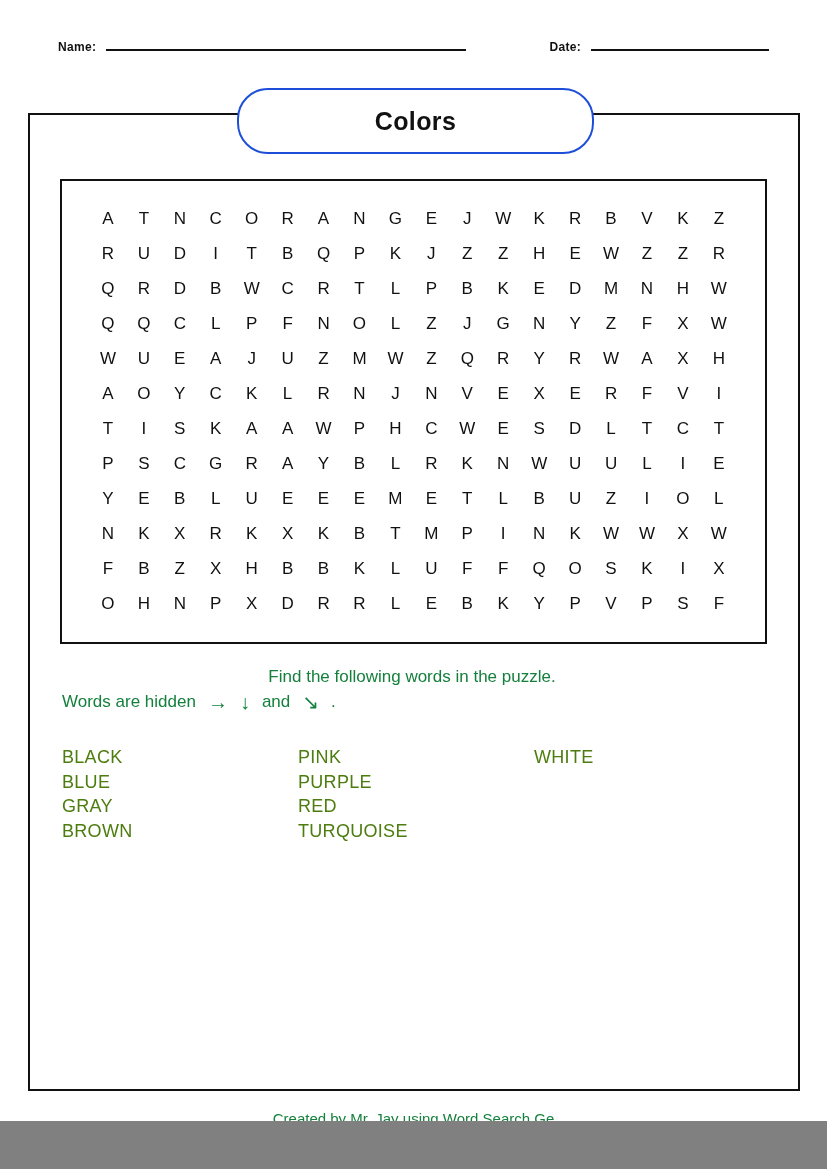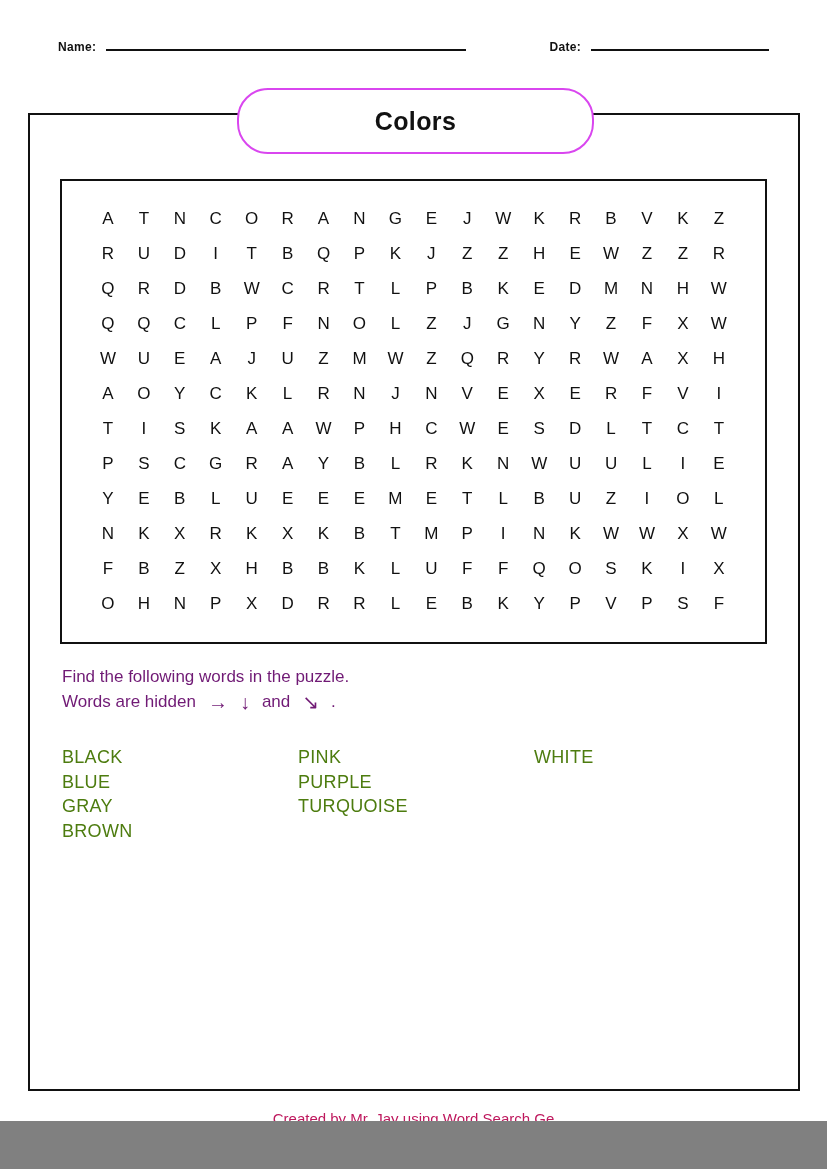--- a/index.html
+++ b/index.html
@@ -54,21 +54,21 @@
     background: #fff;
   }
 
   
   .title-pill {
     position: absolute;
     left: 237px;
     top: 88px;
     width: 353px;
     height: 62px;
-    border: 2px solid #d946ef;
+    border: 2px solid #1d4ed8;
     border-radius: 31px;
     background: #fff;
     display: flex;
     align-items: center;
     justify-content: center;
     z-index: 4;
   }
   .title-text {
     font-size: 25px;
     font-weight: bold;
@@ -112,22 +112,23 @@
   }
 
   
   .instructions {
     position: absolute;
     left: 62px;
     top: 664px;
     width: 700px;
     font-size: 17px;
     line-height: 25px;
-    color: #701a75;
+    color: #15803d;
     z-index: 3;
+    text-align: center;
   }
   .instr-line2 {
     display: flex;
     align-items: center;
     gap: 12px;
   }
   .arrow {
     font-size: 20px;
     line-height: 1;
     display: inline-block;
@@ -160,21 +161,21 @@
   }
 
   
   .credit {
     position: absolute;
     left: 0;
     right: 0;
     top: 1110px;
     text-align: center;
     font-size: 15px;
-    color: #be185d;
+    color: #15803d;
     z-index: 1;
   }
   
   .bottom-strip {
     position: absolute;
     left: 0;
     right: 0;
     bottom: 0;
     height: 48px;
     background: #808080;
@@ -458,20 +459,21 @@
 <div class="word-list">
   <div class="word-col col-1" id="word-col-1">
       <div class="word-item">BLACK</div>
       <div class="word-item">BLUE</div>
       <div class="word-item">GRAY</div>
       <div class="word-item">BROWN</div>
     </div>
   <div class="word-col col-2" id="word-col-2">
       <div class="word-item">PINK</div>
       <div class="word-item">PURPLE</div>
+      <div class="word-item">RED</div>
       <div class="word-item">TURQUOISE</div>
     </div>
   <div class="word-col col-3" id="word-col-3">
       <div class="word-item">WHITE</div>
     </div>
 </div>
 
 <div class="credit">Created by Mr. Jay using Word Search Ge</div>
 
 <div class="bottom-strip"></div>

